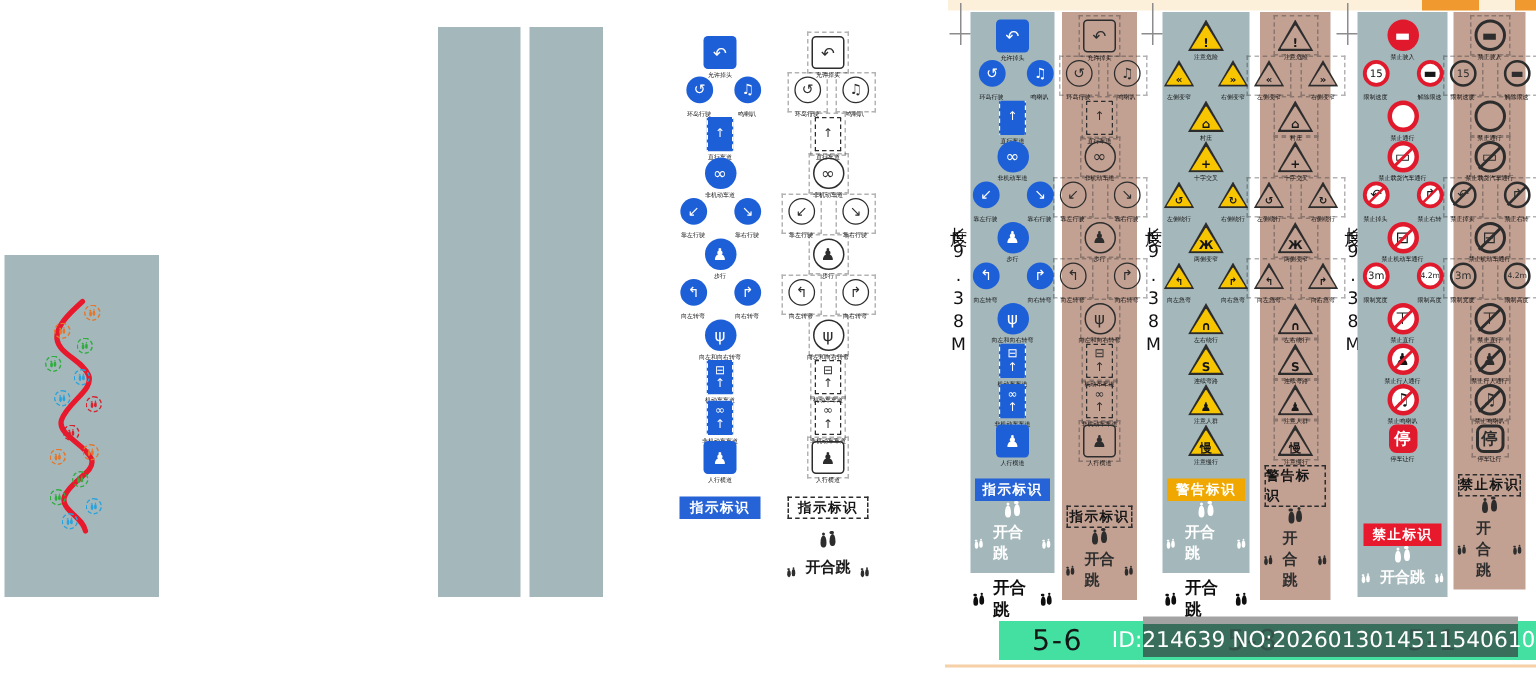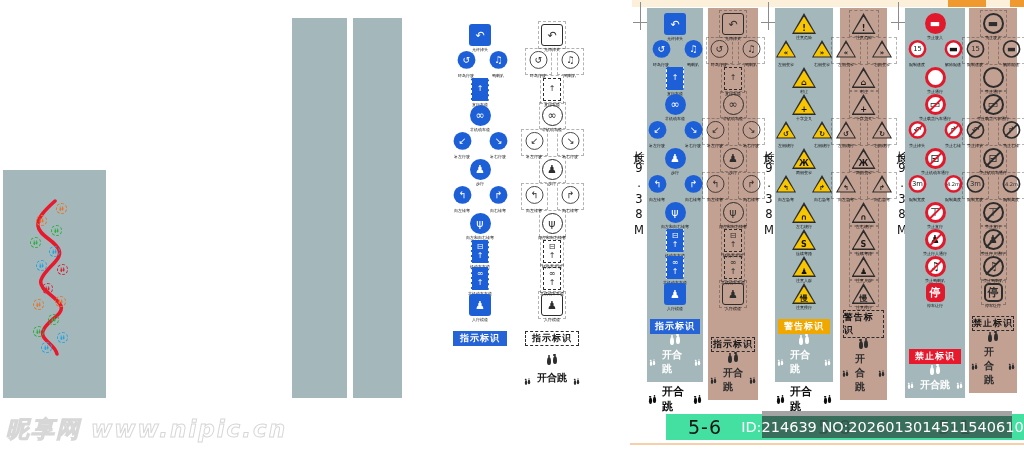--- a/index.html
+++ b/index.html
@@ -1788,14 +1788,13 @@
     <span id="fc2" class="fcell">5-1</span>
   </div>
 
   <div id="id-overlay">
     <div id="ov-top"></div>
     <div id="ov-body">ID:214639 NO:20260130145115406100</div>
   </div>
 
   <div id="bottom-line"></div>
 
-  <div id="watermark">昵享网 www.nipic.cn</div>
 </div>
 
 </body></html>

